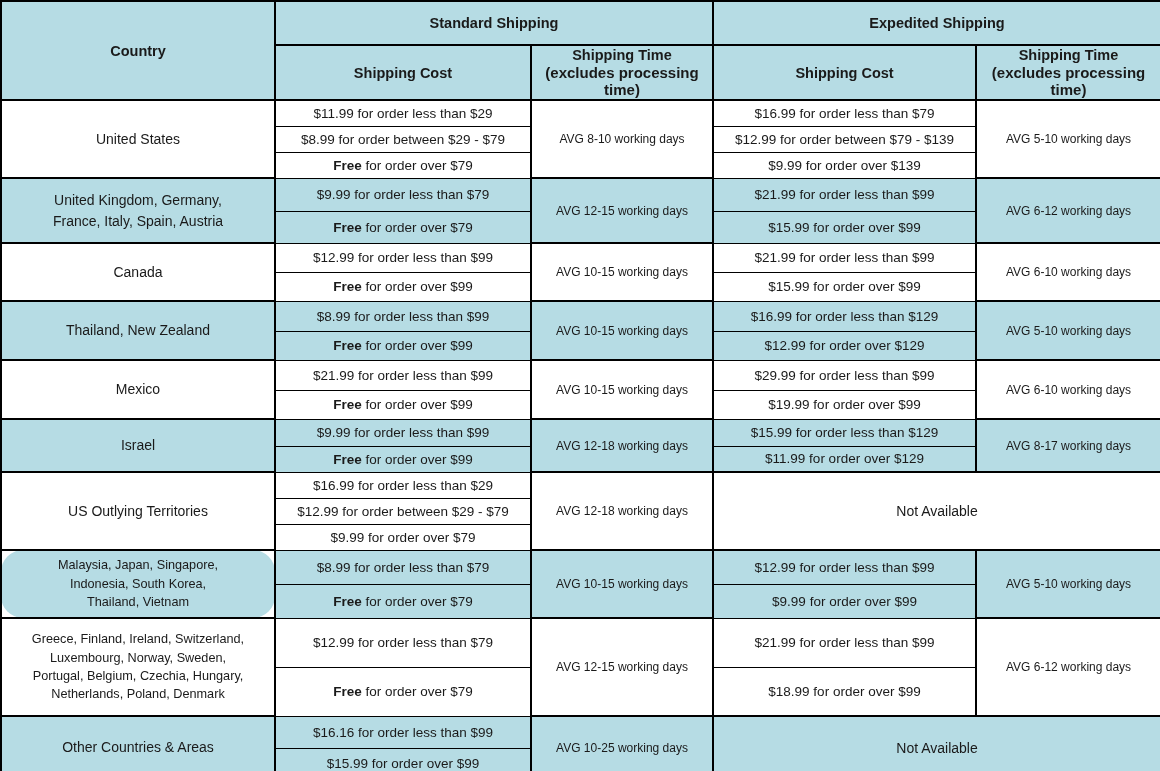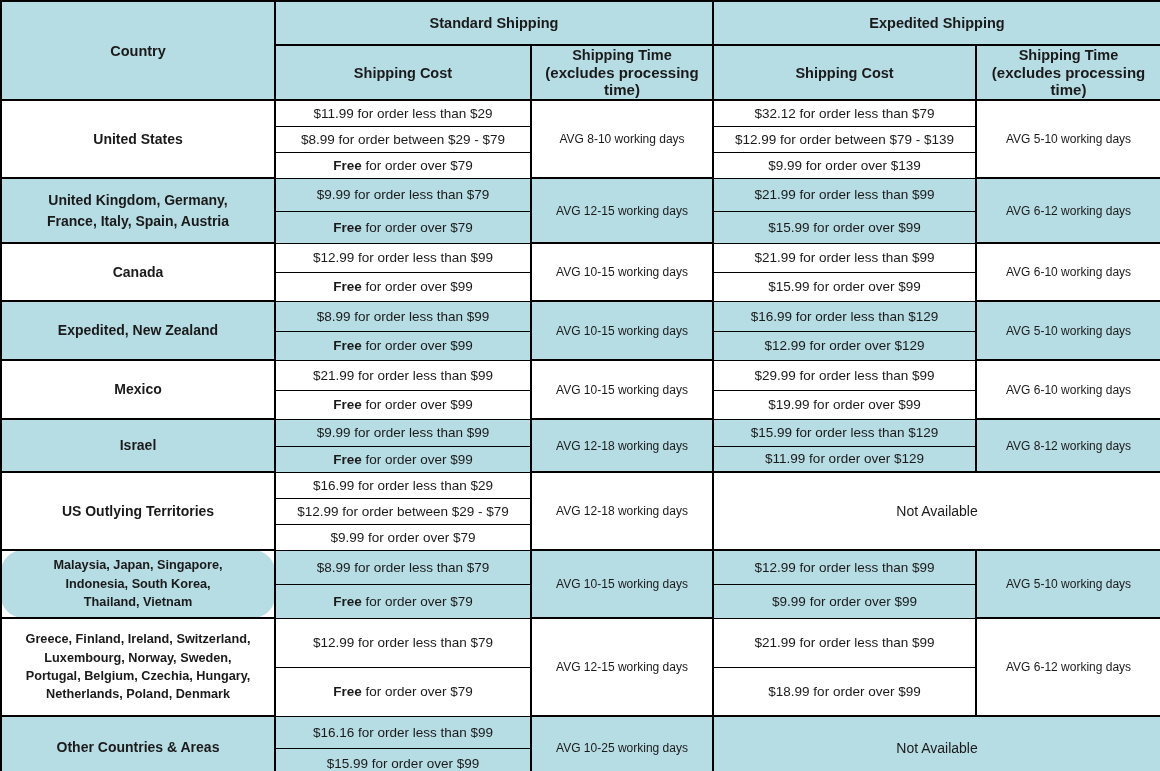--- a/index.html
+++ b/index.html
@@ -9,21 +9,21 @@
   }
   html,body{margin:0;padding:0;background:#fff;}
   body{width:1160px;font-family:"Liberation Sans",sans-serif;color:var(--text-color);}
   table{border-collapse:collapse;table-layout:fixed;width:1160px;border:2px solid var(--border-black);}
   th,td{border:2px solid var(--border-black);text-align:center;vertical-align:middle;padding:1px 4px;font-size:13.5px;overflow:hidden;}
   th{font-weight:bold;font-size:14.5px;background:var(--band-blue);}
   .time-sub{font-size:15px;font-weight:bold;margin-top:1px;}
   .hrow1{height:44px;}
   .hrow2{height:36px;}
   td.shaded{background:var(--band-blue);}
-  td.country{font-weight:bold;font-size:14px;white-space:pre-line;line-height:1.45;}
+  td.country{font-weight:normal;font-size:14px;white-space:pre-line;line-height:1.45;}
   td.country-sm{font-size:12.7px;border-radius:22px;}
   td.cost{border-top-width:1px;border-bottom-width:1px;}
   td.time{font-size:12px;}
   td.na{font-size:14px;}
   .bold{font-weight:bold;}
 </style>
 </head>
 <body>
 
 <table>
@@ -51,21 +51,21 @@
         <div>Shipping Time</div>
         <div class="time-sub">(excludes processing time)</div>
       </th>
     </tr>
   </thead>
   <tbody>
       <tr style="height: 26px;">
         <td rowspan="3" class="country">United States</td>
         <td class="cost">$11.99 for order less than $29</td>
         <td rowspan="3" class="time">AVG 8-10 working days</td>
-        <td class="cost">$32.12 for order less than $79</td>
+        <td class="cost">$16.99 for order less than $79</td>
         <td rowspan="3" class="time">AVG 5-10 working days</td>
       </tr>
       <tr style="height: 26px;">
         <td class="cost">$8.99 for order between $29 - $79</td>
         <td class="cost">$12.99 for order between $79 - $139</td>
       </tr>
       <tr style="height: 26px;">
         <td class="cost"><span class="bold">Free</span> for order over $79</td>
         <td class="cost">$9.99 for order over $139</td>
       </tr>
@@ -86,21 +86,21 @@
         <td class="cost">$12.99 for order less than $99</td>
         <td rowspan="2" class="time">AVG 10-15 working days</td>
         <td class="cost">$21.99 for order less than $99</td>
         <td rowspan="2" class="time">AVG 6-10 working days</td>
       </tr>
       <tr style="height: 29px;">
         <td class="cost"><span class="bold">Free</span> for order over $99</td>
         <td class="cost">$15.99 for order over $99</td>
       </tr>
       <tr style="height: 30px;">
-        <td rowspan="2" class="country shaded">Expedited, New Zealand</td>
+        <td rowspan="2" class="country shaded">Thailand, New Zealand</td>
         <td class="cost shaded">$8.99 for order less than $99</td>
         <td rowspan="2" class="time shaded">AVG 10-15 working days</td>
         <td class="cost shaded">$16.99 for order less than $129</td>
         <td rowspan="2" class="time shaded">AVG 5-10 working days</td>
       </tr>
       <tr style="height: 29px;">
         <td class="cost shaded"><span class="bold">Free</span> for order over $99</td>
         <td class="cost shaded">$12.99 for order over $129</td>
       </tr>
       <tr style="height: 30px;">
@@ -112,21 +112,21 @@
       </tr>
       <tr style="height: 29px;">
         <td class="cost"><span class="bold">Free</span> for order over $99</td>
         <td class="cost">$19.99 for order over $99</td>
       </tr>
       <tr style="height: 27px;">
         <td rowspan="2" class="country shaded">Israel</td>
         <td class="cost shaded">$9.99 for order less than $99</td>
         <td rowspan="2" class="time shaded">AVG 12-18 working days</td>
         <td class="cost shaded">$15.99 for order less than $129</td>
-        <td rowspan="2" class="time shaded">AVG 8-12 working days</td>
+        <td rowspan="2" class="time shaded">AVG 8-17 working days</td>
       </tr>
       <tr style="height: 26px;">
         <td class="cost shaded"><span class="bold">Free</span> for order over $99</td>
         <td class="cost shaded">$11.99 for order over $129</td>
       </tr>
       <tr style="height: 26px;">
         <td rowspan="3" class="country">US Outlying Territories</td>
         <td class="cost">$16.99 for order less than $29</td>
         <td rowspan="3" class="time">AVG 12-18 working days</td>
         <td rowspan="3" colspan="2" class="na">Not Available</td>

